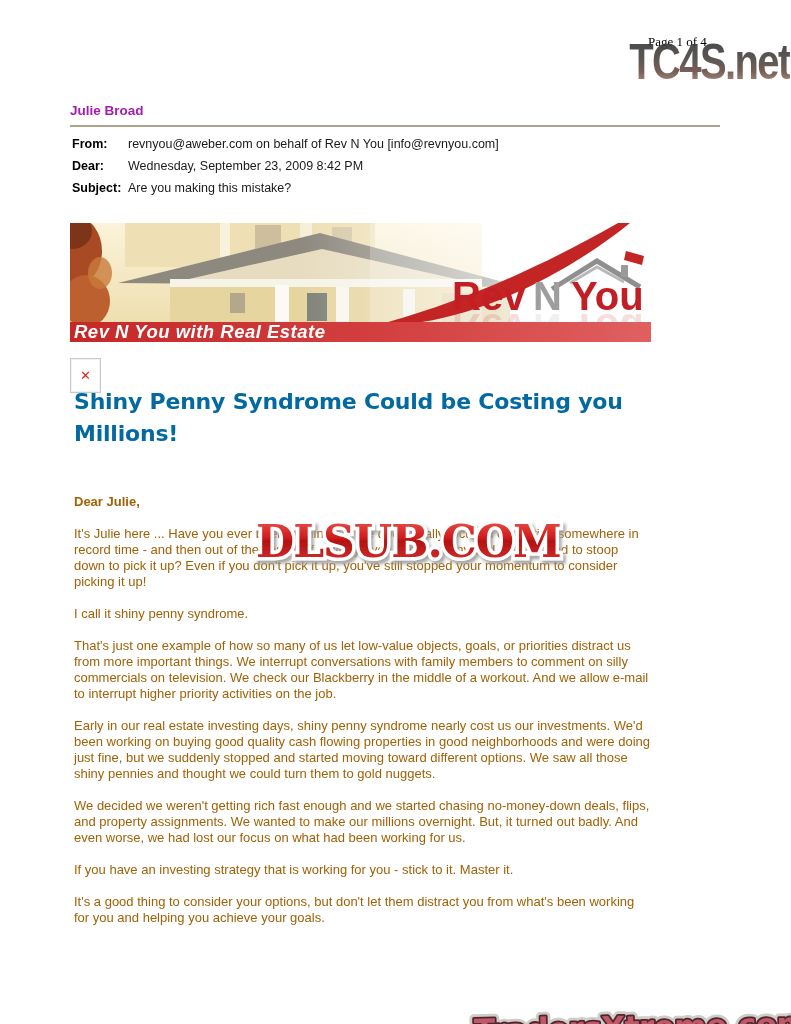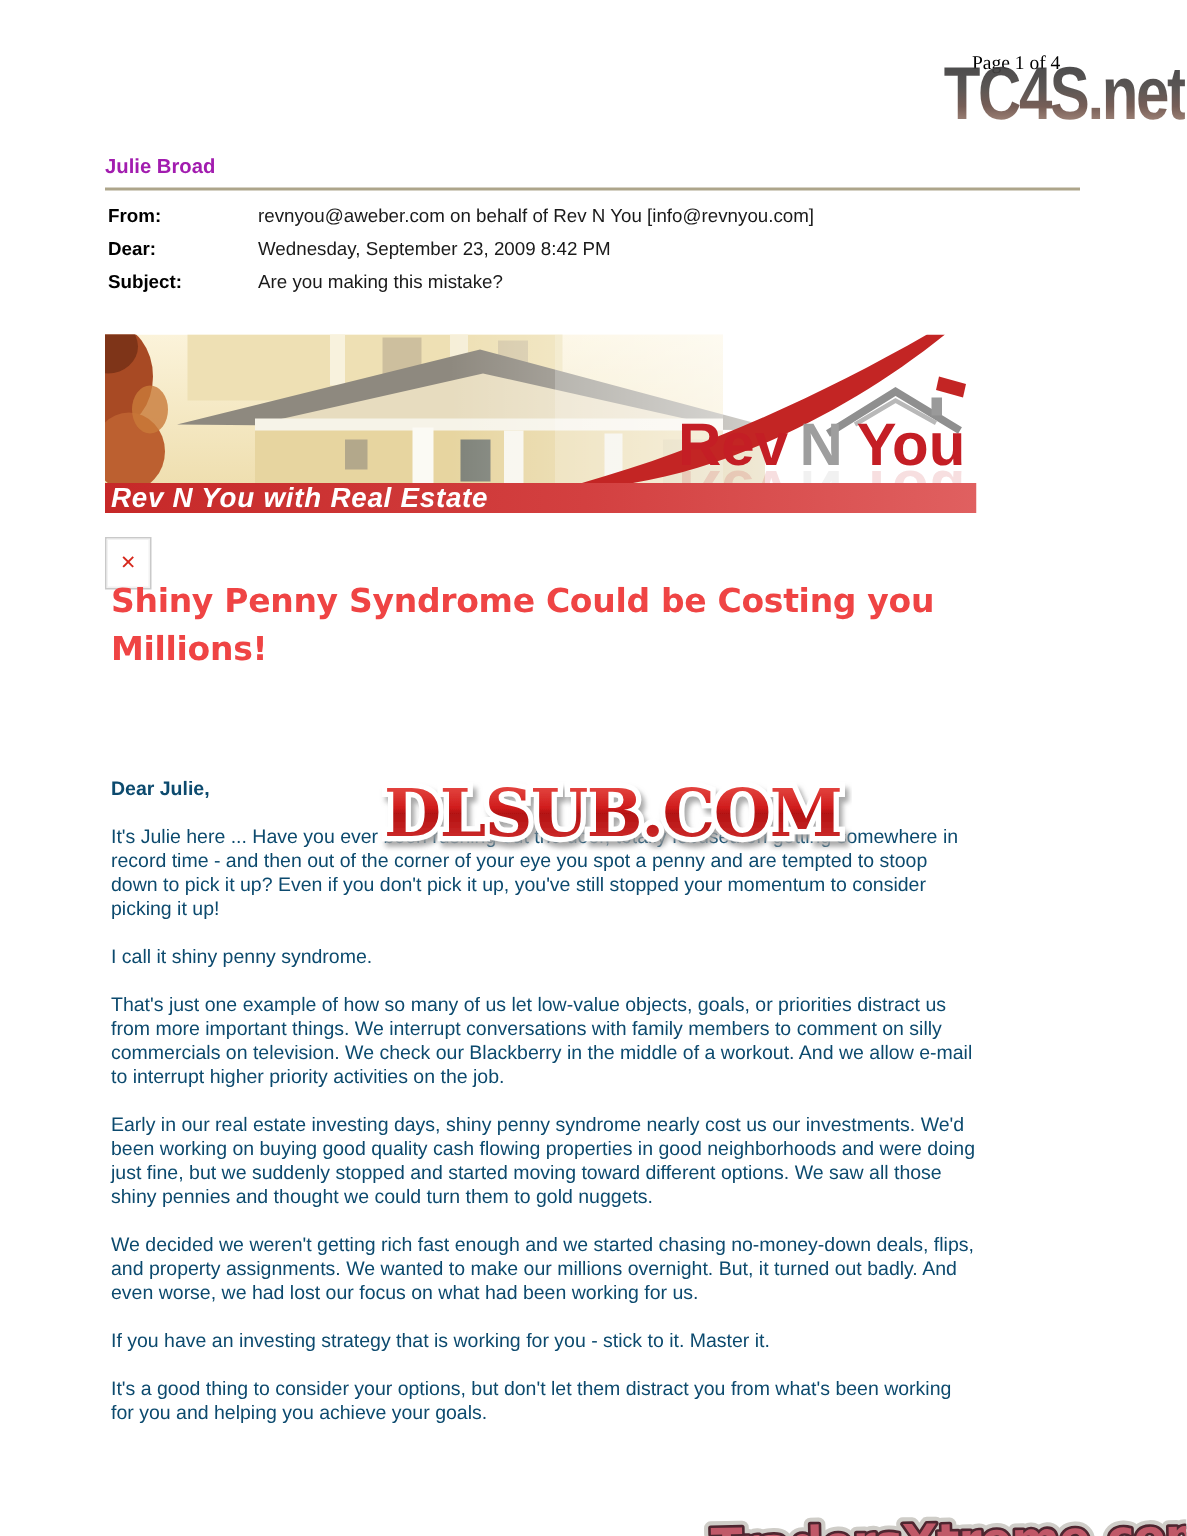--- a/index.html
+++ b/index.html
@@ -11,37 +11,37 @@
   .wm-top{position:absolute;right:1px;top:3px;z-index:2;
           font:700 50px "Liberation Sans",sans-serif;letter-spacing:-2px;line-height:1;
           transform:scaleX(.8);transform-origin:100% 0;
           background:linear-gradient(180deg,#3a3a3c 6%,#4c4846 42%,#6b5149 68%,#96786c 88%,#bba79c 100%);
           -webkit-background-clip:text;background-clip:text;color:transparent;opacity:.92;}
 
   
   .owner{position:absolute;left:70px;top:69px;font:700 13.5px "Liberation Sans",sans-serif;color:#a21caf;}
   .rule{position:absolute;left:70px;top:91px;width:650px;height:2px;background:#ada58b;}
   .hdr{position:absolute;left:72px;top:103px;font-size:12.5px;line-height:14px;color:#1a1a1a;}
-  .hdr-row{display:flex;margin-bottom:8px;gap:44px;}
+  .hdr-row{display:flex;margin-bottom:8px;}
   .hdr-label{font-weight:700;width:56px;flex:0 0 56px;color:#000;}
   .hdr-value{white-space:nowrap;}
 
   
   .banner{position:absolute;left:70px;top:189px;width:581px;height:119px;}
 
   
   .broken{position:absolute;left:70px;top:324px;width:29px;height:33px;background:#fff;
           border:1px solid #c9c9c9;box-shadow:inset 0 0 0 1px #f2f2f2;
           display:flex;align-items:center;justify-content:center;}
   .broken span{color:#d6281c;font:700 13px "DejaVu Sans",sans-serif;line-height:1;}
 
   
   .title{position:absolute;left:74px;top:352px;width:575px;
-         font:700 22px/1.45 "DejaVu Sans",sans-serif;color:#ef4444;letter-spacing:-.2px;}
-  .body{position:absolute;left:74px;top:484px;width:578px;font-size:13px;line-height:16px;color:#0c4a6e;}
+         font:700 22px/1.45 "DejaVu Sans",sans-serif;color:#0369a1;letter-spacing:-.2px;}
+  .body{position:absolute;left:74px;top:460px;width:578px;font-size:13px;line-height:16px;color:#a16207;}
   .body p{margin:0 0 16px 0;}
   .salutation{font-weight:700;}
 
   
   .wm-mid{position:absolute;left:248px;top:476px;z-index:3;}
   .wm-bottom{position:absolute;left:468px;top:966px;z-index:3;transform:rotate(-1.2deg);}
 
   .footer-date{position:absolute;left:72px;top:1001px;font:14px "Liberation Serif",serif;color:#701a75;}
 </style>
 </head>

